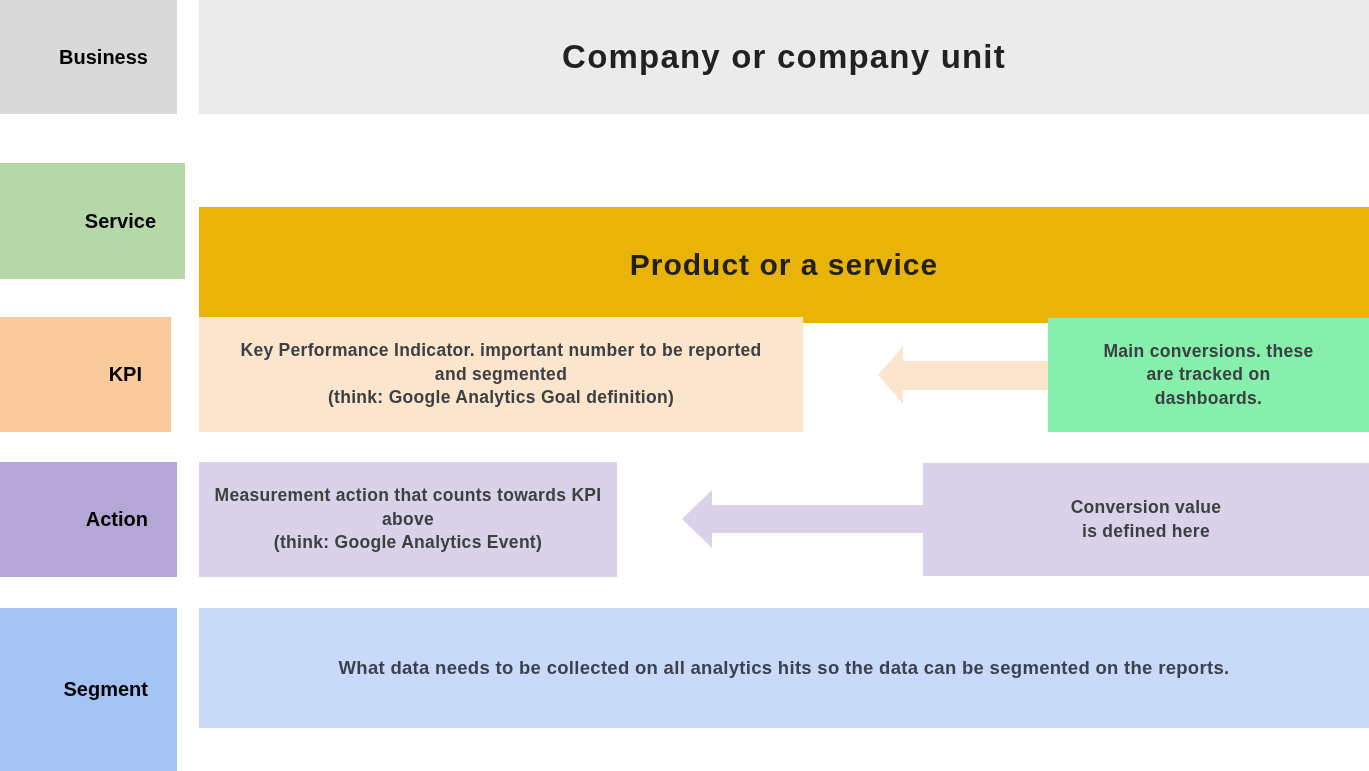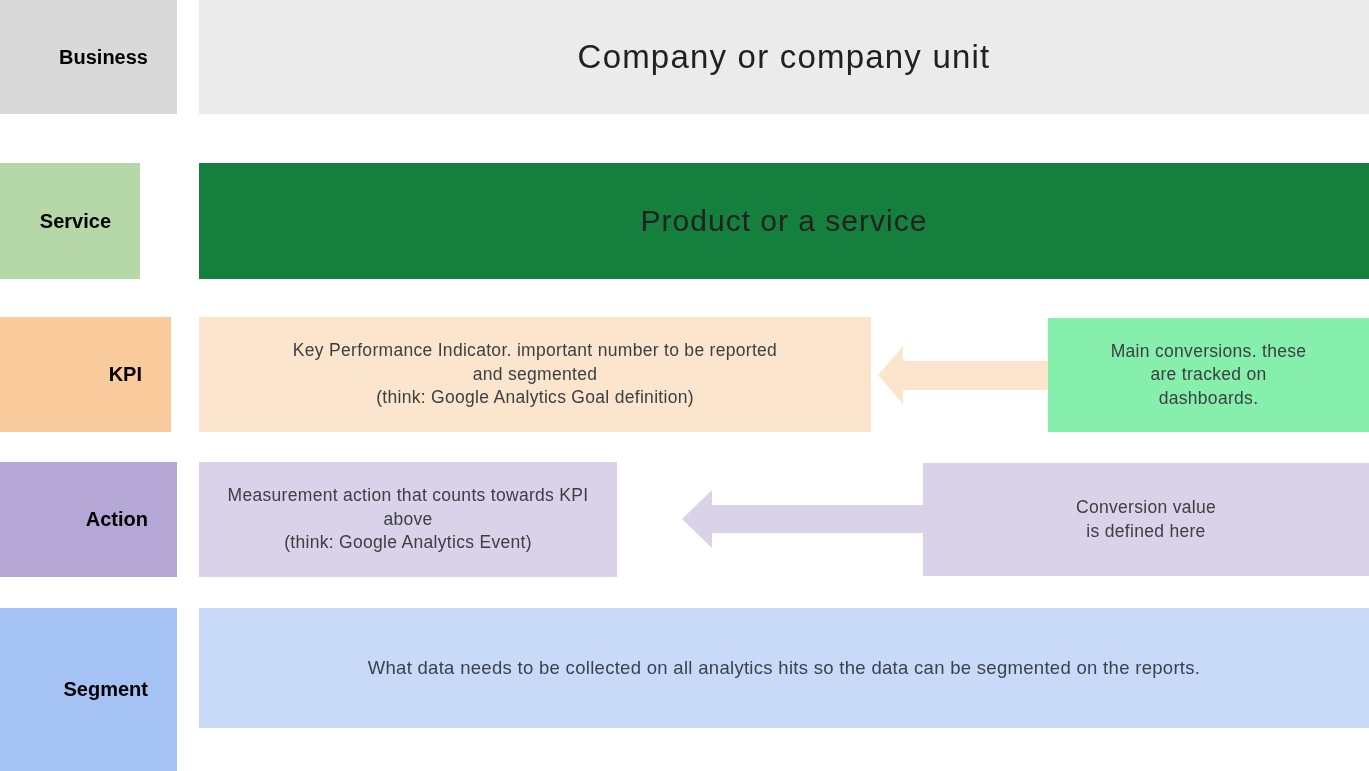--- a/index.html
+++ b/index.html
@@ -28,20 +28,21 @@
     justify-content: flex-end;
     padding-right: 29px;
     box-sizing: border-box;
   }
   .label-box span { white-space: nowrap; }
   .main-box span, .side-box span {
     display: block;
     width: 100%;
     text-align: center;
     white-space: pre-line;
+    font-weight: bold;
   }
   .title-text {
     font-size: 33px;
     color: #212121;
     letter-spacing: 1.2px;
   }
   .title-text-sm {
     font-size: 30px;
     color: #212121;
     letter-spacing: 1px;
@@ -53,24 +54,24 @@
     letter-spacing: 0.3px;
   }
   .segment-text {
     font-size: 18.5px;
     color: #3a4150;
     letter-spacing: 0.3px;
   }
   
   .r1-label { left: 0; top: 0; width: 177px; height: 114px; }
   .r1-main  { left: 199px; top: 0; width: 1170px; height: 114px; }
-  .r2-label { left: 0; top: 163px; width: 140px; height: 116px; justify-content: flex-end; }
+  .r2-label { left: 0; top: 163px; width: 185px; height: 116px; justify-content: flex-end; }
   .r2-main  { left: 199px; top: 163px; width: 1170px; height: 116px; }
   .r3-label { left: 0; top: 317px; width: 171px; height: 115px; }
-  .r3-main  { left: 199px; top: 317px; width: 672px; height: 115px; padding: 16px 10px; box-sizing: border-box; }
+  .r3-main  { left: 199px; top: 317px; width: 604px; height: 115px; padding: 16px 10px; box-sizing: border-box; }
   .r3-side  { left: 1048px; top: 318px; width: 321px; height: 114px; }
   .r4-label { left: 0; top: 462px; width: 177px; height: 115px; }
   .r4-main  { left: 199px; top: 462px; width: 418px; height: 115px; padding: 0 8px; box-sizing: border-box; }
   .r4-side  { left: 923px; top: 463px; width: 446px; height: 113px; }
   .r5-label { left: 0; top: 608px; width: 177px; height: 163px; }
   .r5-main  { left: 199px; top: 608px; width: 1170px; height: 120px; }
   
   .arrow-head {
     position: absolute;
     clip-path: polygon(100% 0, 100% 100%, 0 50%);
@@ -89,21 +90,21 @@
   <div class="box label-box r1-label" style="background-color: rgb(217, 217, 217); padding-left: 10px;">
     <span>Business</span>
   </div>
   <div class="box main-box r1-main" style="background-color: rgb(235, 235, 235);">
     <span class="title-text">Company or company unit</span>
   </div>
 
   <div class="box label-box r2-label" style="background-color: rgb(182, 215, 168);">
     <span>Service</span>
   </div>
-  <div class="box main-box r2-main" style="background-color: #15803d;">
+  <div class="box main-box r2-main" style="background-color: #eab308; margin-top: 44px;">
     <span class="title-text-sm">Product or a service</span>
   </div>
 
   <div class="box label-box r3-label" style="background-color: rgb(249, 203, 156);">
     <span>KPI</span>
   </div>
   <div class="box main-box r3-main" style="background-color: rgb(252, 229, 205);">
     <span class="body-text">Key Performance Indicator. important number to be reported
 and segmented
 (think: Google Analytics Goal definition)</span>

